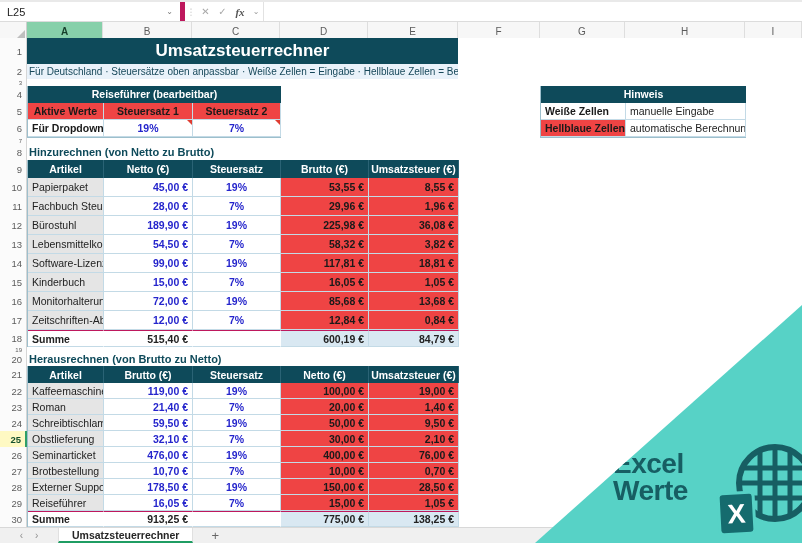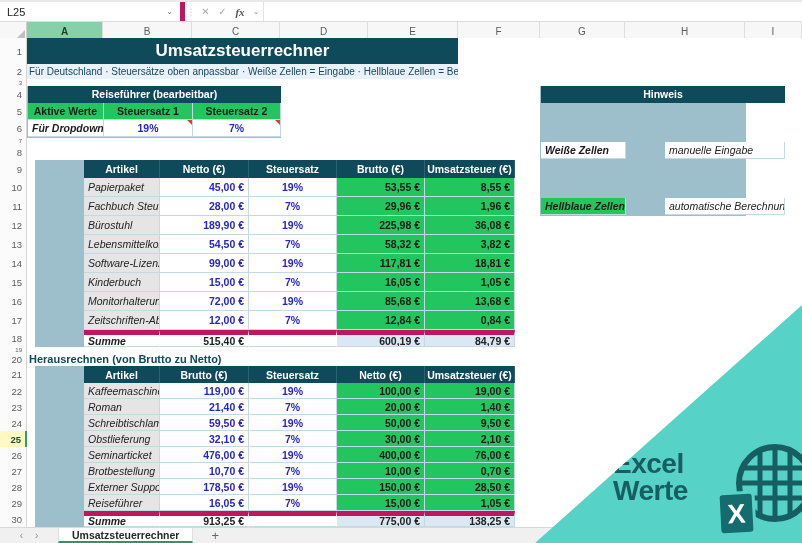--- a/index.html
+++ b/index.html
@@ -43,41 +43,41 @@
   .subtitle{left:27px;top:26px;width:431px;height:15px;background:#e9f2fa;color:#17485a;
             font-size:10px;display:flex;align-items:center;padding-left:2px;white-space:nowrap;overflow:hidden;}
 
   .tbl{display:grid;font-size:10.5px;background:#9dbfcc;}
   .cell{display:flex;align-items:center;justify-content:center;background:#fff;
         box-sizing:border-box;border-right:1px solid #c3dae6;border-bottom:1px solid #c3dae6;
         overflow:hidden;white-space:nowrap;}
   .th-main{grid-column:1/-1;background:#0e4a5a;color:#fff;font-weight:bold;
            display:flex;align-items:center;justify-content:center;border-bottom:1px solid #0e4a5a;}
   .th{background:#0e4a5a !important;color:#fff;font-weight:bold;border-right:1px solid #2a6375;border-bottom:0;}
-  .lb{background:#22c55e;}
+  .lb{background:#ef4444;}
   .beige{background:#e5e5e5;}
   .b{font-weight:bold;color:#1a1a1a;}
   .bv{color:#2525cc;font-weight:bold;}
-  .left{justify-content:flex-start;padding:0 4px;font-style:italic;}
+  .left{justify-content:flex-start;padding:0 4px;}
   .num{justify-content:flex-end;padding-right:4px;}
   .flag{position:relative;}
   .flag::after{content:"";position:absolute;top:0;right:0;
                border-left:5px solid transparent;border-top:5px solid #e03c31;}
 
   .tax-table{left:27px;top:48px;width:254px;grid-template-columns:76px 89px 88px;
              grid-template-rows:17px 17px 17px;border:1px solid #9dbfcc;border-width:0 0 1px 1px;}
   .hint-table{left:540px;top:48px;width:206px;grid-template-columns:85px 120px;
-              grid-template-rows:17px 17px 17px;border:1px solid #9dbfcc;border-width:0 0 1px 1px;gap:39px;}
+              grid-template-rows:17px 17px 17px;border:1px solid #9dbfcc;border-width:0 0 1px 1px;}
   .sec-title{position:absolute;display:flex;align-items:center;font-weight:bold;color:#0e4a5a;
              font-size:11px;left:29px;}
-  .data-table{left:35px;width:432px;grid-template-columns:76px 89px 88px 88px 90px;
-              border-left:1px solid #9dbfcc;padding-left:48px;}
+  .data-table{left:27px;width:432px;grid-template-columns:76px 89px 88px 88px 90px;
+              border-left:1px solid #9dbfcc;}
   .t1{top:122px;grid-template-rows:18px repeat(8,19px) 17px;}
   .t2{top:328px;grid-template-rows:17px repeat(8,16px) 16px;}
-  .sum{border-top:5px solid #be185d;font-weight:bold;background:#fff;border-right-color:#fff;}
+  .sum{border-top:1px solid #be185d;font-weight:bold;background:#fff;border-right-color:#fff;}
   .sum.lb{background:#d9e8f2;border-right-color:#c3dae6;}
 
   
   .tab-bar{position:absolute;left:0;bottom:0;width:100%;height:16px;background:#f0f0f0;
            border-top:1px solid #d8d8d8;display:flex;align-items:stretch;font-size:10.5px;box-sizing:border-box;}
   .tab-nav{width:58px;display:flex;align-items:center;justify-content:center;gap:12px;
            color:#8f8f8f;font-size:10px;}
   .sheet-tab{background:#fff;display:flex;align-items:center;padding:0 13px;
              border-left:1px solid #e0e0e0;border-right:1px solid #e0e0e0;
              border-bottom:2px solid #1f9d63;font-weight:bold;color:#262626;box-sizing:border-box;}
@@ -172,20 +172,21 @@
     </div>
 
     <div class="abs tbl hint-table">
       <div class="th-main">Hinweis</div>
       <div class="cell b left">Weiße Zellen</div>
       <div class="cell left">manuelle Eingabe</div>
       <div class="cell b left lb">Hellblaue Zellen</div>
       <div class="cell left">automatische Berechnung</div>
     </div>
 
+    <div class="sec-title" style="top:106px;height:16px">Hinzurechnen (von Netto zu Brutto)</div>
     <div class="abs tbl data-table t1">
       <div class="cell th">Artikel</div>
       <div class="cell th">Netto (€)</div>
       <div class="cell th">Steuersatz</div>
       <div class="cell th">Brutto (€)</div>
       <div class="cell th">Umsatzsteuer (€)</div>
 
       <div class="cell beige left">Papierpaket</div>
       <div class="cell bv num">45,00 €</div>
       <div class="cell bv">19%</div>

